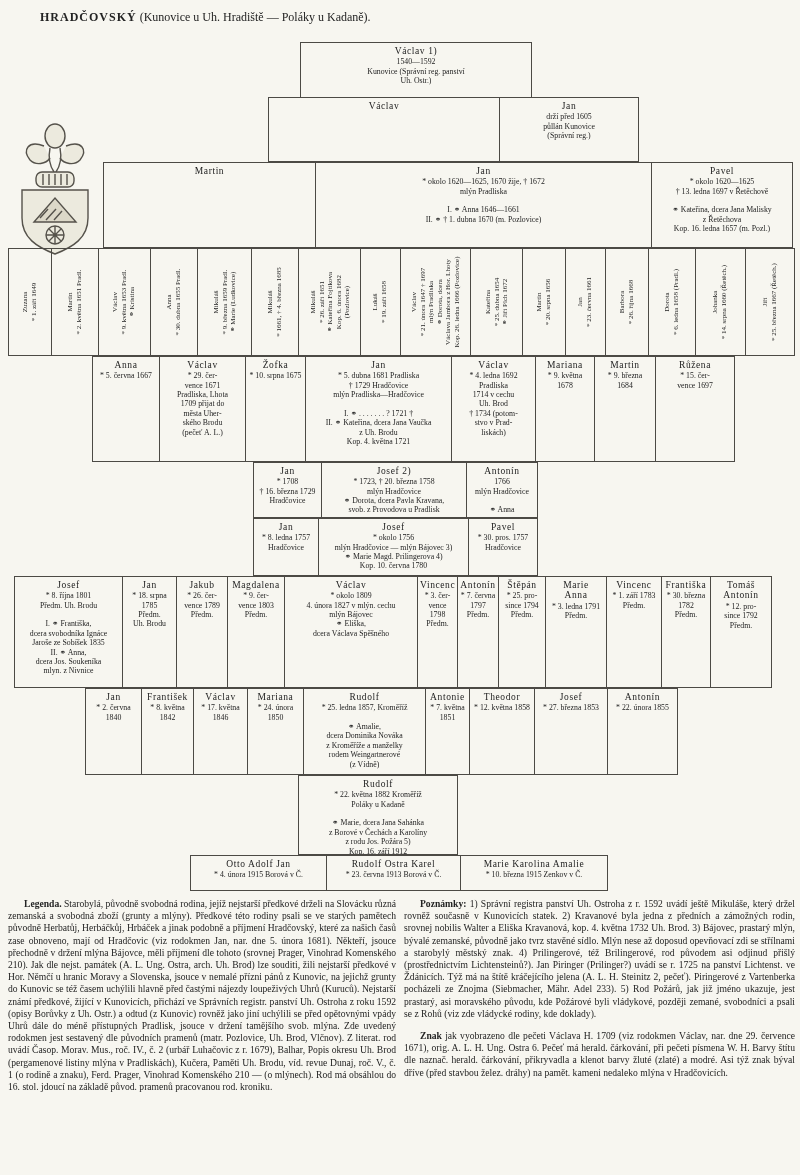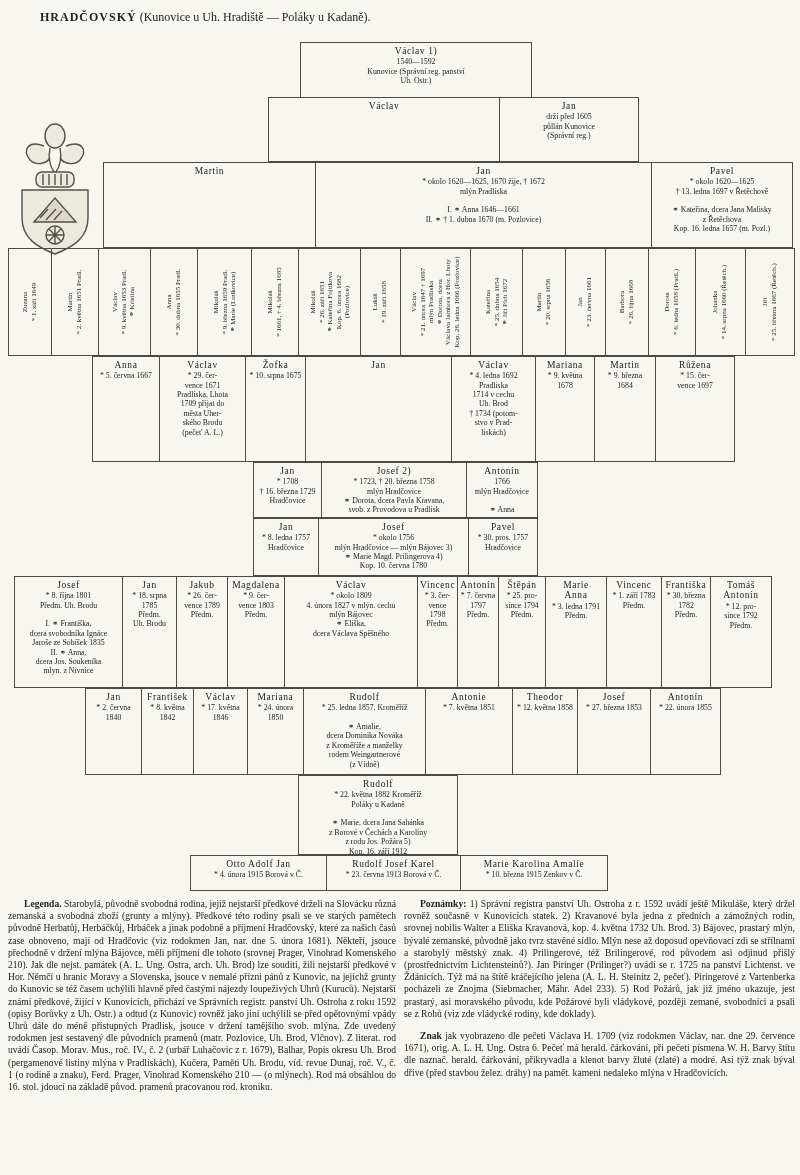--- a/index.html
+++ b/index.html
@@ -195,20 +195,28 @@
 města Uher-
 ského Brodu
 (pečeť A. L.)</div>
     </div>
     <div class="gbox" style="width:61px">
       <div class="gname">Žofka</div>
       <div class="gbody">* 10. srpna 1675</div>
     </div>
     <div class="gbox" style="width:147px">
       <div class="gname">Jan</div>
+      <div class="gbody">* 5. dubna 1681 Pradliska
+† 1729 Hradčovice
+mlýn Pradliska—Hradčovice
+
+I. ⚭ . . . . . . . ? 1721 †
+II. ⚭ Kateřina, dcera Jana Vaučka
+z Uh. Brodu
+Kop. 4. května 1721</div>
     </div>
     <div class="gbox" style="width:85px">
       <div class="gname">Václav</div>
       <div class="gbody">* 4. ledna 1692
 Pradliska
 1714 v cechu
 Uh. Brod
 † 1734 (potom-
 stvo v Prad-
 liskách)</div>
@@ -382,21 +390,21 @@
     <div class="gbox" style="width:123px">
       <div class="gname">Rudolf</div>
       <div class="gbody">* 25. ledna 1857, Kroměříž
 
 ⚭ Amalie,
 dcera Dominika Nováka
 z Kroměříže a manželky
 rodem Weingartnerové
 (z Vídně)</div>
     </div>
-    <div class="gbox" style="width:88px">
+    <div class="gbox" style="width:45px">
       <div class="gname">Antonie</div>
       <div class="gbody">* 7. května 1851</div>
     </div>
     <div class="gbox" style="width:66px">
       <div class="gname">Theodor</div>
       <div class="gbody">* 12. května 1858</div>
     </div>
     <div class="gbox" style="width:74px">
       <div class="gname">Josef</div>
       <div class="gbody">* 27. března 1853</div>
@@ -419,21 +427,21 @@
 Kop. 16. září 1912</div>
     </div>
   </div>
 
   <div class="grow" style="top:855px;left:190px;height:36px">
     <div class="gbox" style="width:137px">
       <div class="gname">Otto Adolf Jan</div>
       <div class="gbody">* 4. února 1915 Borová v Č.</div>
     </div>
     <div class="gbox" style="width:135px">
-      <div class="gname">Rudolf Josef Karel</div>
+      <div class="gname">Rudolf Ostra Karel</div>
       <div class="gbody">* 23. června 1913 Borová v Č.</div>
     </div>
     <div class="gbox" style="width:148px">
       <div class="gname">Marie Karolina Amalie</div>
       <div class="gbody">* 10. března 1915 Zenkov v Č.</div>
     </div>
   </div>
 
   <div class="tcol" style="top:898px;left:8px;width:388px">
     <p><span class="lead">Legenda.</span> <span>Starobylá, původně svobodná rodina, jejíž nejstarší předkové drželi na Slovácku různá zemanská a svobodná zboží (grunty a mlýny). Předkové této rodiny psali se ve starých pamětech původně Herbatůj, Herbáčkůj, Hrbáček a jinak podobně a příjmení Hradčovský, které za našich časů zase obnoveno, mají od Hradčovic (viz rodokmen Jan, nar. dne 5. února 1681). Někteří, jsouce přechodně v držení mlýna Bájovce, měli příjmení dle tohoto (srovnej Prager, Vinohrad Komenského 210). Jak dle nejst. památek (A. L. Ung. Ostra, arch. Uh. Brod) lze souditi, žili nejstarší předkové v Hor. Němčí u hranic Moravy a Slovenska, jsouce v nemalé přízni pánů z Kunovic, na jejichž grunty do Kunovic se též časem uchýlili hlavně před častými nájezdy loupeživých Uhrů (Kuruců). Nejstarší známí předkové, žijící v Kunovicích, přichází ve Správních registr. panství Uh. Ostroha z roku 1592 (opisy Borůvky z Uh. Ostr.) a odtud (z Kunovic) rovněž jako jiní uchýlili se před opětovnými vpády Uhrů dále do méně přístupných Pradlisk, jsouce v držení tamějšího svob. mlýna. Zde uvedený rodokmen jest sestavený dle původních pramenů (matr. Pozlovice, Uh. Brod, Vlčnov). Z literat. rod uvádí Časop. Morav. Mus., roč. IV., č. 2 (urbář Luhačovic z r. 1679), Balhar, Popis okresu Uh. Brod (pergamenové listiny mlýna v Pradliskách), Kučera, Paměti Uh. Brodu, víd. revue Dunaj, roč. V., č. 1 (o rodině a znaku), Ferd. Prager, Vinohrad Komenského 210 — (o mlýnech). Rod má obsáhlou do 16. stol. jdoucí na základě původ. pramenů pracovanou rod. kroniku.</span></p>

